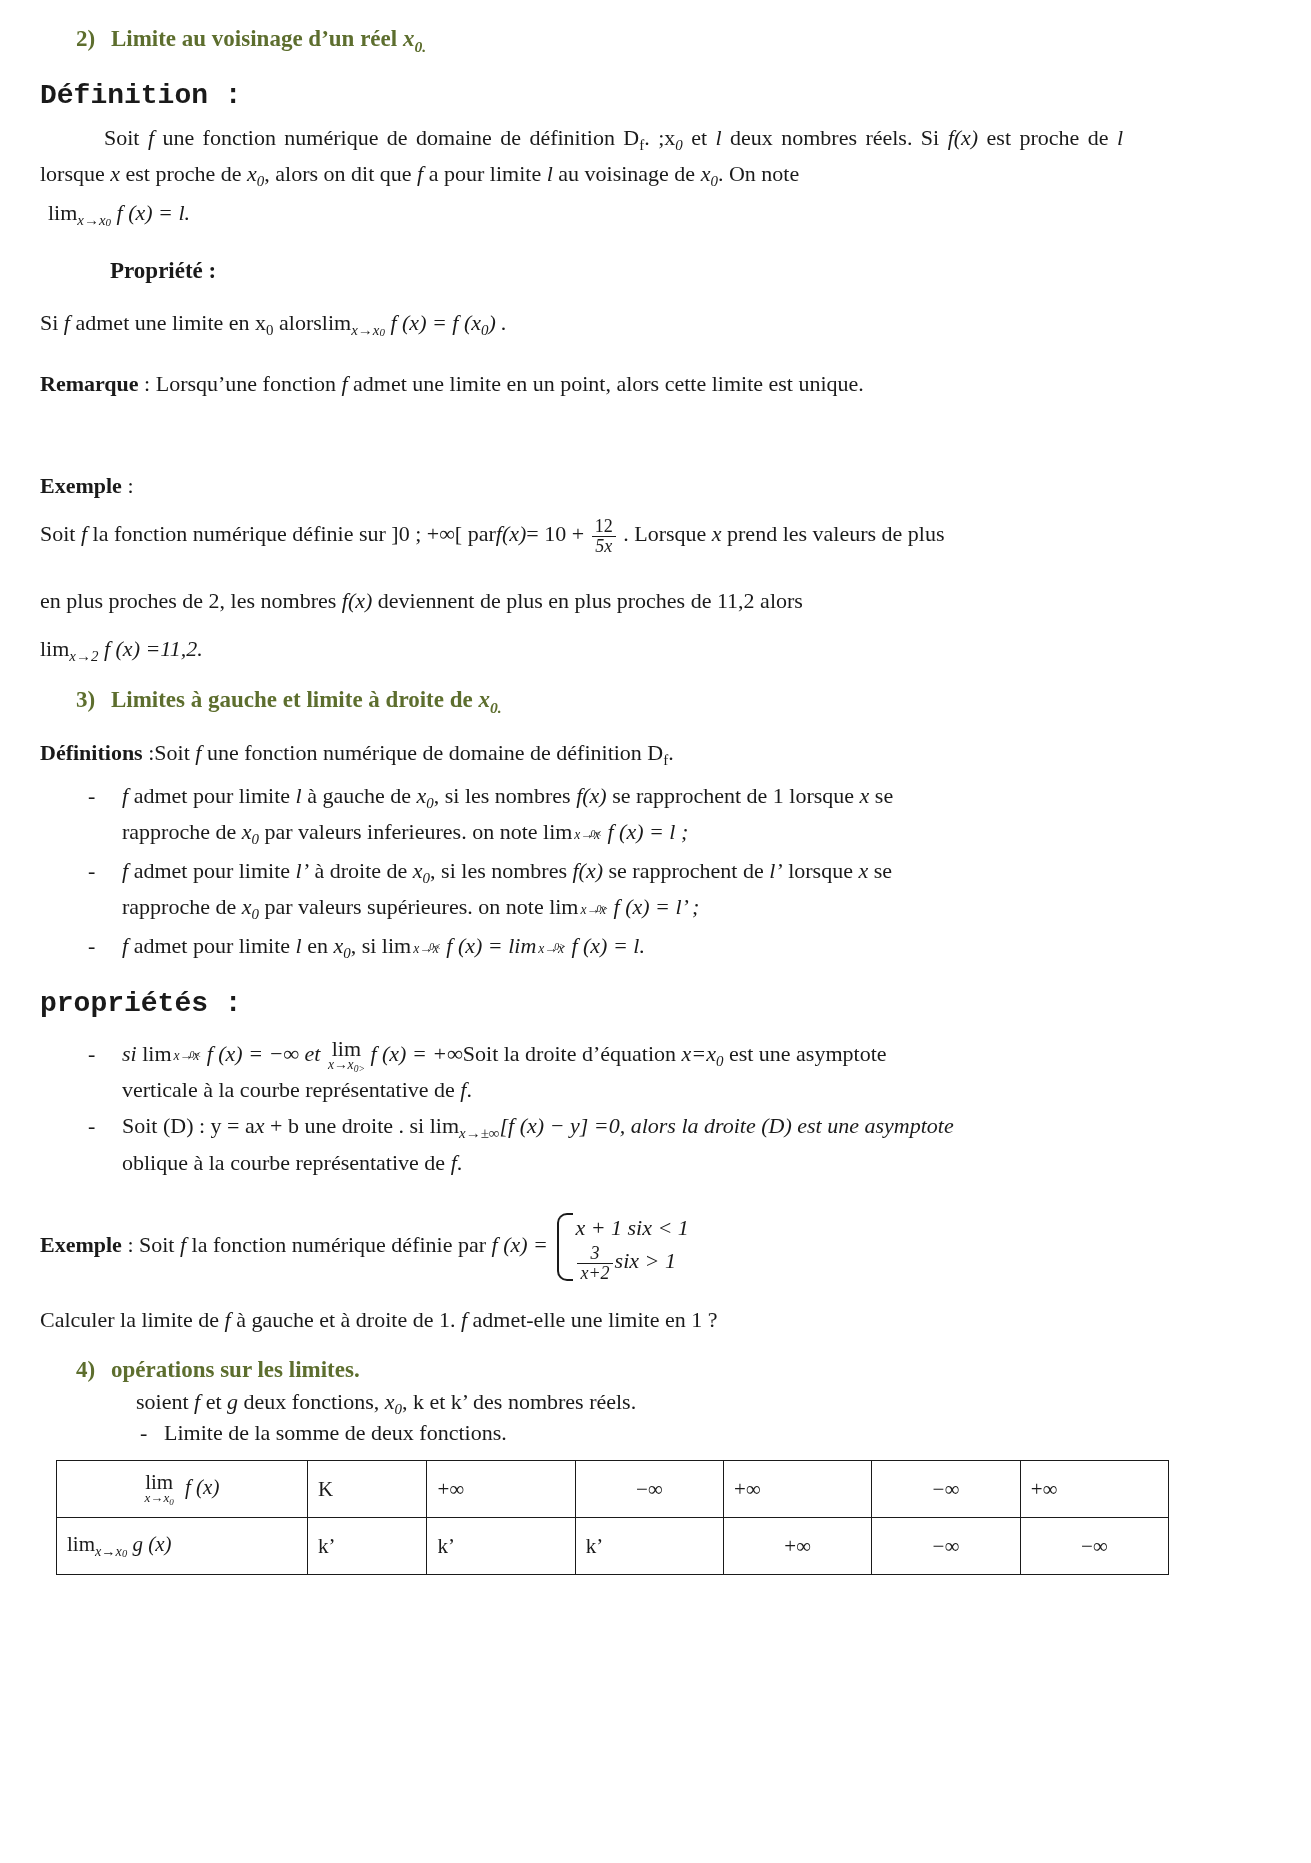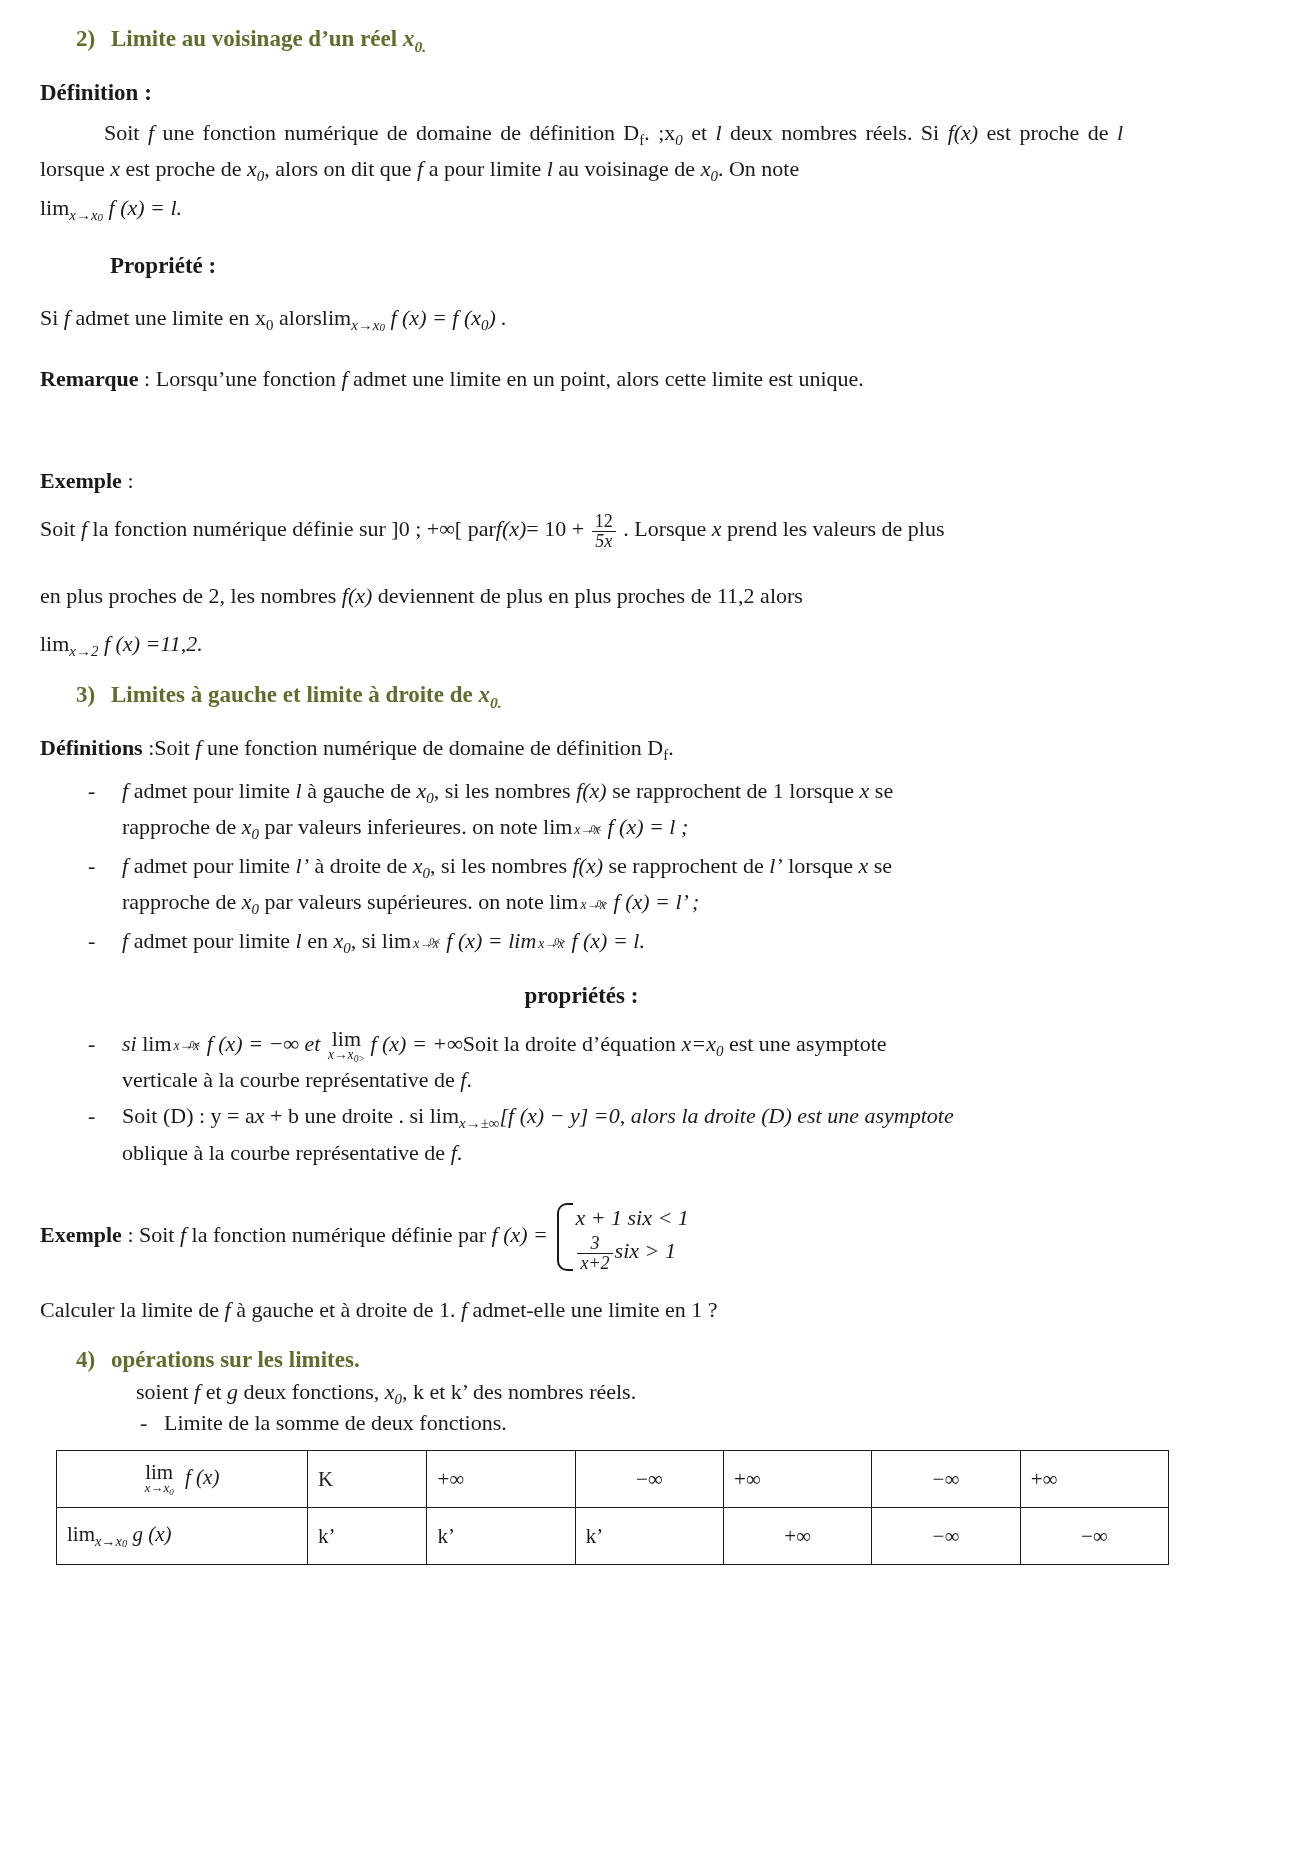--- a/index.html
+++ b/index.html
@@ -23,22 +23,23 @@
   .heading-num {
     color: #5d6e2e;
     font-weight: bold;
     font-size: 23px;
     margin: 8px 0 0 36px;
   }
   .heading-num .num { margin-right: 10px; }
   .bold { font-weight: bold; }
   .sec-label {
     font-weight: bold;
-    font-size: 23px;
+    font-size: 28px;
     margin-top: 24px;
+    font-family: Liberation Mono, monospace;
   }
   .para {
     font-size: 22px;
     line-height: 1.55;
     text-align: justify;
     margin-top: 10px;
   }
   .indent { text-indent: 64px; }
   .prop-label {
     font-weight: bold;
@@ -168,21 +169,21 @@
     <span class="mi">x</span>
     <span>est proche de</span>
     <span class="mi">x</span><span class="sub mi">0</span><span>, alors on dit que</span>
     <span class="mi">f</span>
     <span>a pour limite</span>
     <span class="mi">l</span>
     <span>au voisinage de</span>
     <span class="mi">x</span><span class="sub mi">0</span><span>. On note</span>
   </div>
 
-  <div class="para" style="margin-top:2px;">
+  <div class="para" style="margin-top:2px;margin-left:8px;">
     <span><span>lim</span><span class="sub mi">x→x</span><span class="sub mi" style="font-size:0.5em;vertical-align:-0.55em;">0</span></span>
     <span class="mi">f (x) = l.</span>
   </div>
 
   <div class="prop-label">Propriété :</div>
 
   <div class="para" style="margin-top:22px;">
     <span>Si</span>
     <span class="mi">f</span>
     <span>admet une limite en x</span><span class="sub">0</span>
@@ -276,21 +277,21 @@
       <span class="mi">f</span>
       <span>admet pour limite</span>
       <span class="mi">l</span>
       <span>en</span>
       <span class="mi">x</span><span class="sub mi">0</span><span>, si   lim</span><span class="limstack"><span class="bot mi">x→x</span><span class="bot mi" style="font-size:0.45em;margin-top:-13px;margin-left:18px;">0&lt;</span></span>
       <span class="mi">f (x) = lim</span><span class="limstack"><span class="bot mi">x→x</span><span class="bot mi" style="font-size:0.45em;margin-top:-13px;margin-left:18px;">0&gt;</span></span>
       <span class="mi">f (x) = l.</span>
     </li>
   </ul>
 
-  <div class="sec-label" style="margin-top:22px;text-align:center;">propriétés :</div>
+  <div class="sec-label" style="margin-top:22px;">propriétés :</div>
 
   <ul class="dash" style="margin-top:18px;">
     <li>
       <span class="mi">si</span>
       <span>lim</span><span class="limstack"><span class="bot mi">x→x</span><span class="bot mi" style="font-size:0.45em;margin-top:-13px;margin-left:18px;">0&lt;</span></span>
       <span class="mi">f (x) = −∞</span>
       <span class="mi">et</span>
       <span class="limstack" style="margin-left:2px;"><span class="top">lim</span><span class="bot mi"><span>x→x</span><span style="font-size:0.7em;vertical-align:-0.3em;">0&gt;</span></span></span>
       <span class="mi">f (x) = +∞</span><span>Soit la droite d’équation</span>
       <span class="mi">x=x</span><span class="sub mi">0</span>

